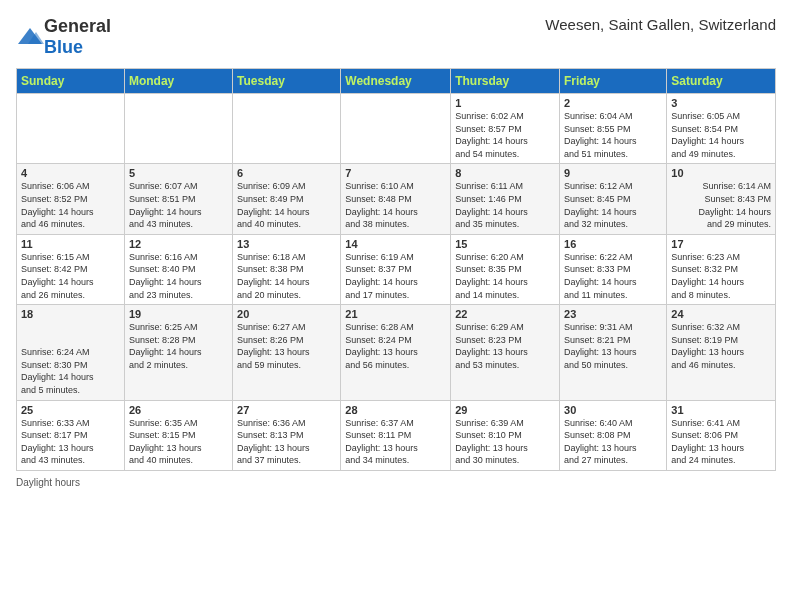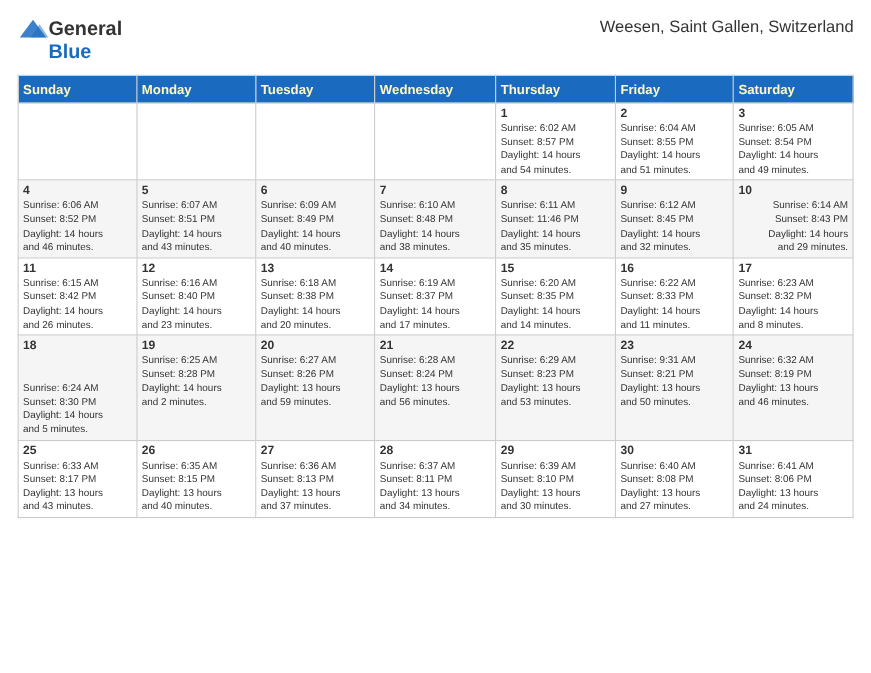--- a/index.html
+++ b/index.html
@@ -2,34 +2,34 @@
 <html><head>
   <meta charset="utf-8">
   <style>
     * { box-sizing: border-box; margin: 0; padding: 0; }
     body { font-family: Arial, sans-serif; background: #fff; width: 792px; min-height: 612px; overflow: hidden; }
 
     .page { width: 792px; padding: 16px 16px 10px 16px; }
 
     .header { display: flex; justify-content: space-between; align-items: flex-start; margin-bottom: 10px; }
 
-    .logo { display: flex; gap: 0; }
+    .logo { display: flex; align-items: center; gap: 0; }
     .logo-text-general { font-size: 18px; font-weight: bold; color: #333; }
     .logo-text-blue { font-size: 18px; font-weight: bold; color: #1a6bbf; }
     .logo-icon { width: 28px; height: 22px; }
 
     .title-block { text-align: right; }
     .cal-title { font-size: 36px; font-weight: bold; color: #333; line-height: 1.1; }
     .cal-subtitle { font-size: 15px; color: #333; }
 
     .calendar { width: 100%; border-collapse: collapse; }
 
     .calendar th {
       background-color: #1a6bbf;
-      color: #fef9c3;
+      color: #bef264;
       font-size: 12px;
       font-weight: bold;
       padding: 5px 4px;
       text-align: left;
       border: 1px solid #ccc;
     }
 
     .calendar td {
       border: 1px solid #ccc;
       vertical-align: top;
@@ -134,21 +134,21 @@
           <td>
             <div class="day-num">7</div>
             <div class="day-info" style="white-space: pre-line;">Sunrise: 6:10 AM
 Sunset: 8:48 PM
 Daylight: 14 hours
 and 38 minutes.</div>
           </td>
           <td>
             <div class="day-num">8</div>
             <div class="day-info" style="white-space: pre-line;">Sunrise: 6:11 AM
-Sunset: 11:46 PM
+Sunset: 1:46 PM
 Daylight: 14 hours
 and 35 minutes.</div>
           </td>
           <td>
             <div class="day-num">9</div>
             <div class="day-info" style="white-space: pre-line;">Sunrise: 6:12 AM
 Sunset: 8:45 PM
 Daylight: 14 hours
 and 32 minutes.</div>
           </td>
@@ -309,13 +309,16 @@
             <div class="day-num">31</div>
             <div class="day-info" style="white-space: pre-line;">Sunrise: 6:41 AM
 Sunset: 8:06 PM
 Daylight: 13 hours
 and 24 minutes.</div>
           </td>
         </tr>
       </tbody>
   </table>
 
+  <div class="footer">
+    <span>Daylight hours</span>
+  </div>
 </div>
 
 </body></html>

